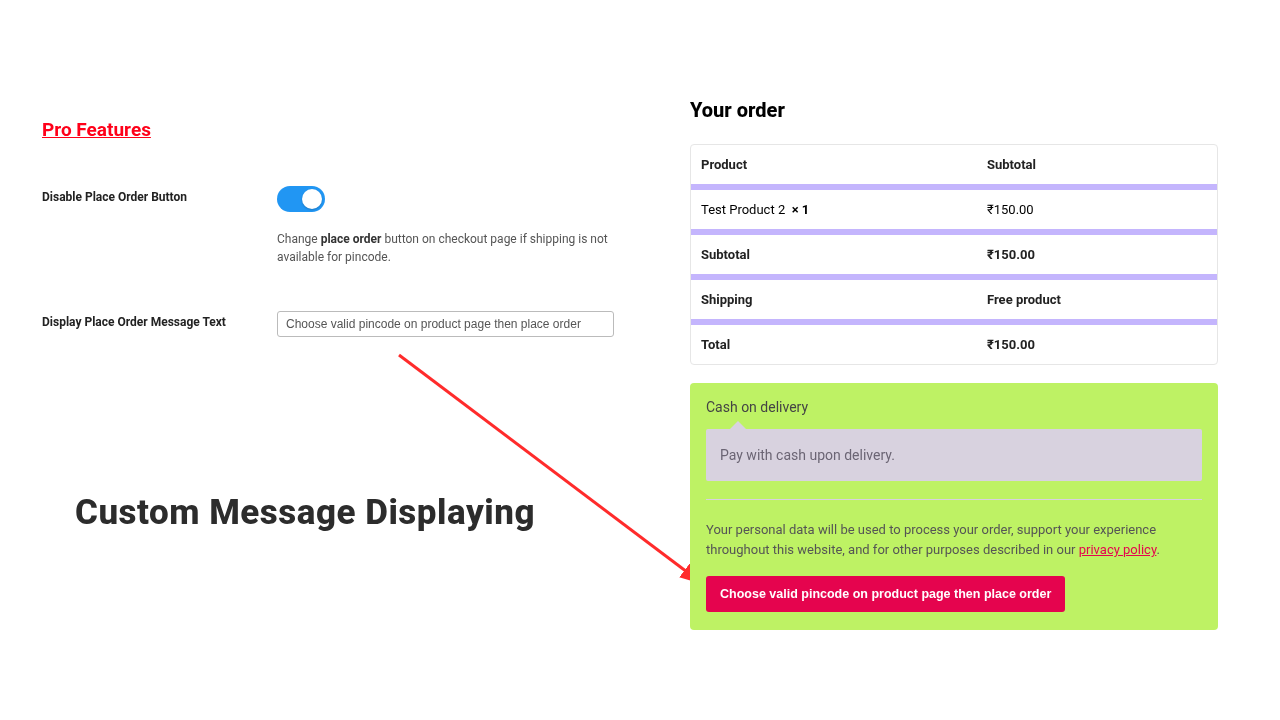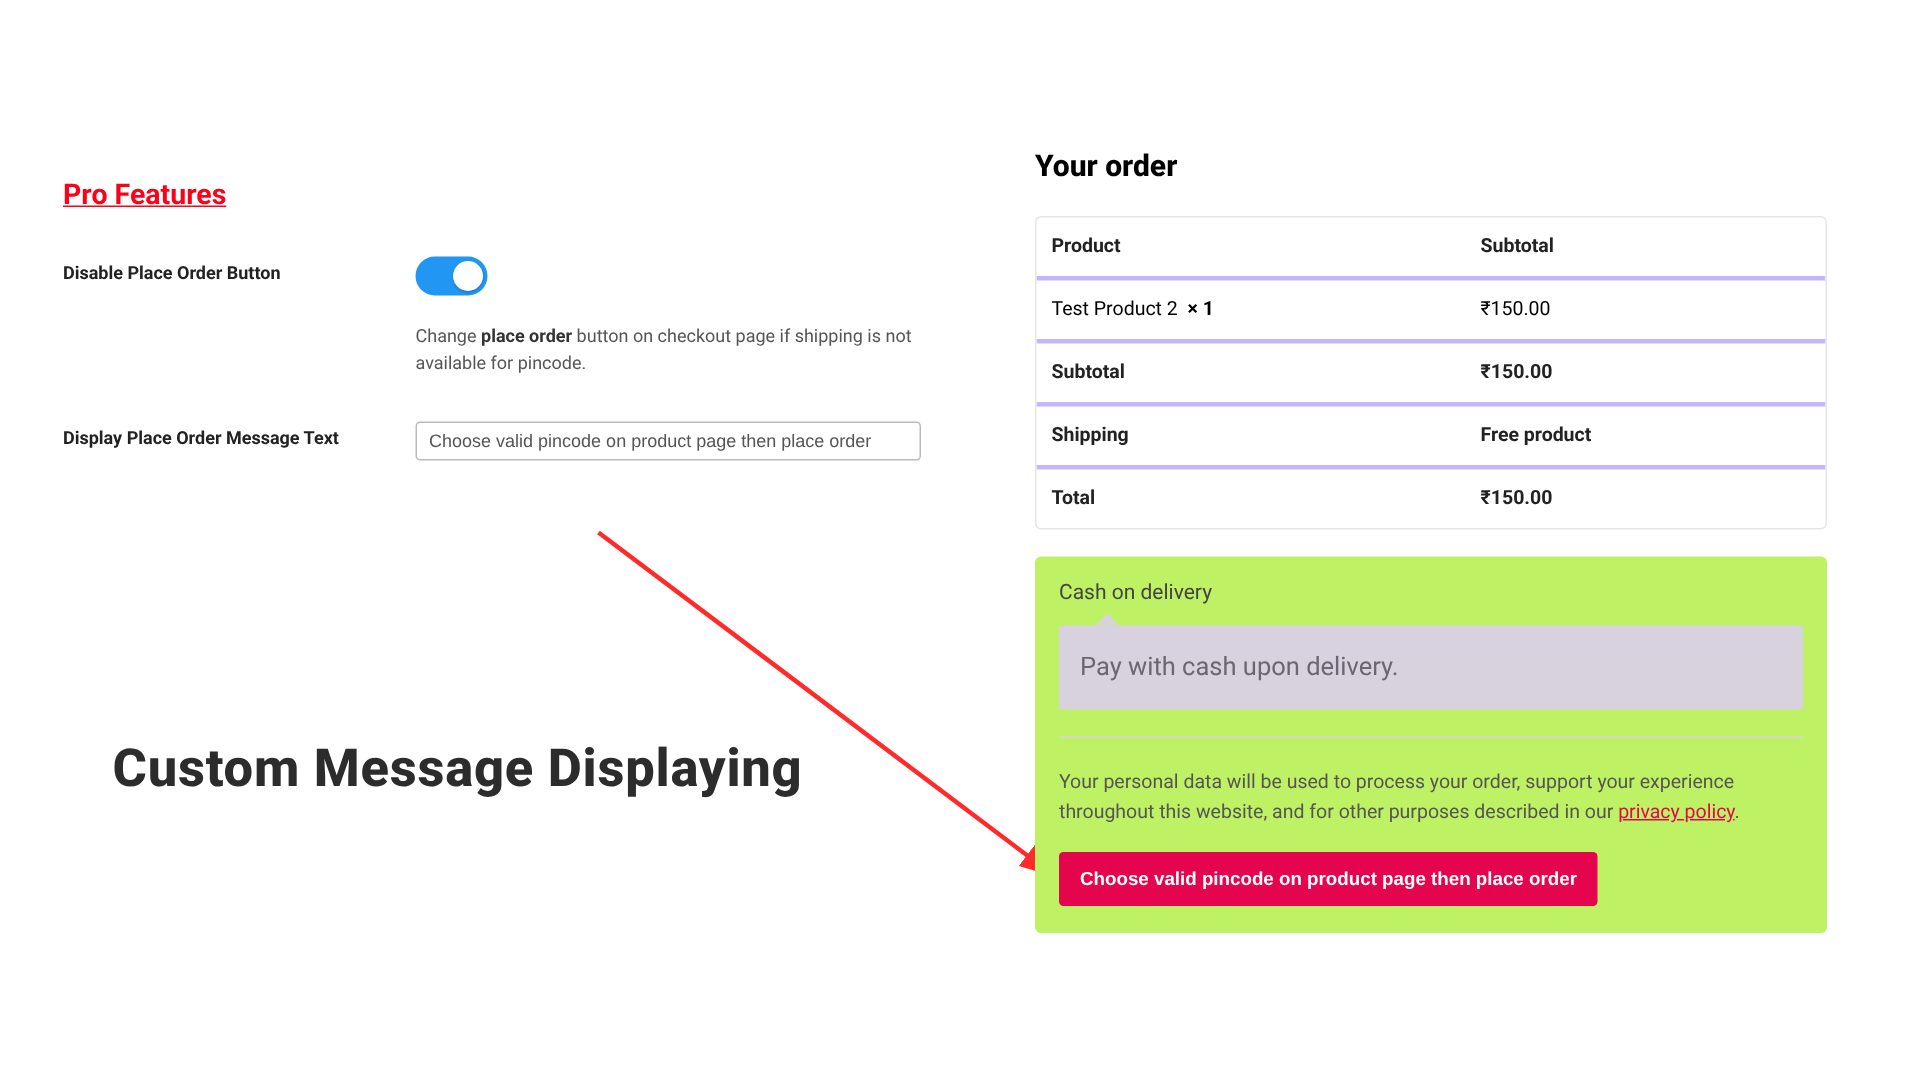--- a/index.html
+++ b/index.html
@@ -1,46 +1,46 @@
 <!DOCTYPE html>
 <html><head>
 <meta charset="utf-8">
 <style>
 *{box-sizing:border-box;margin:0;padding:0}
 body{font-family:-apple-system,BlinkMacSystemFont,"Segoe UI",Roboto,Helvetica,Arial,sans-serif;background:#fff;width:1280px;height:720px;overflow:hidden;color:#222}
 .container{position:relative;width:1096px;height:720px}
 .left-panel{position:absolute;left:42px;top:118px;width:620px}
 .pro-features{color:#ff0019;font-weight:700;font-size:19px;text-decoration:underline}
-.setting-row{display:flex;align-items:flex-start;margin-top:30px}
+.setting-row{display:flex;align-items:flex-start;margin-top:45px}
 .setting-label{font-size:12px;font-weight:700;color:#222;width:235px;padding-top:4px}
 .setting-content{flex:1}
 .toggle{width:48px;height:26px;background:#2196F3;border-radius:13px;position:relative;cursor:pointer}
 .toggle-knob{position:absolute;right:3px;top:3px;width:20px;height:20px;border-radius:50%;background:#fff;box-shadow:0 1px 2px rgba(0,0,0,0.2)}
 .toggle-desc{font-size:12px;color:#555;margin-top:18px;line-height:1.5;max-width:380px}
 .toggle-desc b{color:#333}
 .text-input{width:337px;height:26px;border:1px solid #bbb;border-radius:3px;padding:4px 8px;font-size:12px;color:#555;background:#fff}
 .annotation{position:absolute;left:75px;top:492px;width:580px;text-align:left}
 .annotation-line1{font-size:35px;font-weight:800;color:#2c2c2c;letter-spacing:0.5px}
 .annotation-line2{font-size:34px;font-weight:800;color:#ff3b3b;margin-top:8px;letter-spacing:0.5px}
 .right-panel{position:absolute;left:690px;top:98px;width:528px}
 .your-order{font-size:20px;font-weight:800;color:#000;margin-bottom:22px}
 .order-table{border:1px solid #e6e6e6;border-radius:4px;overflow:hidden}
-.order-row{display:flex;border-bottom:3px solid #c4b5fd;padding:12px 10px;font-size:13px}
+.order-row{display:flex;border-bottom:6px solid #c4b5fd;padding:12px 10px;font-size:13px}
 .order-table .order-row:last-child{border-bottom:none}
 .order-col1{flex:1}
 .order-col2{width:220px}
 .row-header{font-weight:700}
 .row-body{color:#000000}
 .row-body .qty{font-weight:700}
 .row-summary{font-weight:700}
 .payment-box{margin-top:18px;border-radius:4px;background:#bef264;padding:16px 16px 18px 16px}
 .payment-title{font-size:14px;color:#444;margin-bottom:14px}
 .payment-inner{position:relative;background:#d8d2df;border-radius:2px;padding:18px 14px;margin-bottom:18px}
 .payment-inner::before{content:"";position:absolute;top:-8px;left:24px;width:0;height:0;border-left:8px solid transparent;border-right:8px solid transparent;border-bottom:8px solid #d8d2df}
-.payment-inner-text{font-size:17px;color:#6b6574}
+.payment-inner-text{font-size:14px;color:#6b6574}
 .privacy-box{border-top:1px solid #d8d1e0;padding-top:20px}
 .privacy-text{font-size:13px;color:#555;line-height:1.55;margin-bottom:16px}
 .privacy-link{color:#e5044e;text-decoration:underline}
 .msg-button{background:#e5044e;color:#fff;font-size:12.5px;font-weight:700;padding:11px 14px;border:none;border-radius:3px;cursor:pointer}
 .arrow-svg{position:absolute;left:395px;top:351px;width:320px;height:258px;pointer-events:none}
 </style>
 </head>
 <body>
 <div class="container">
 

